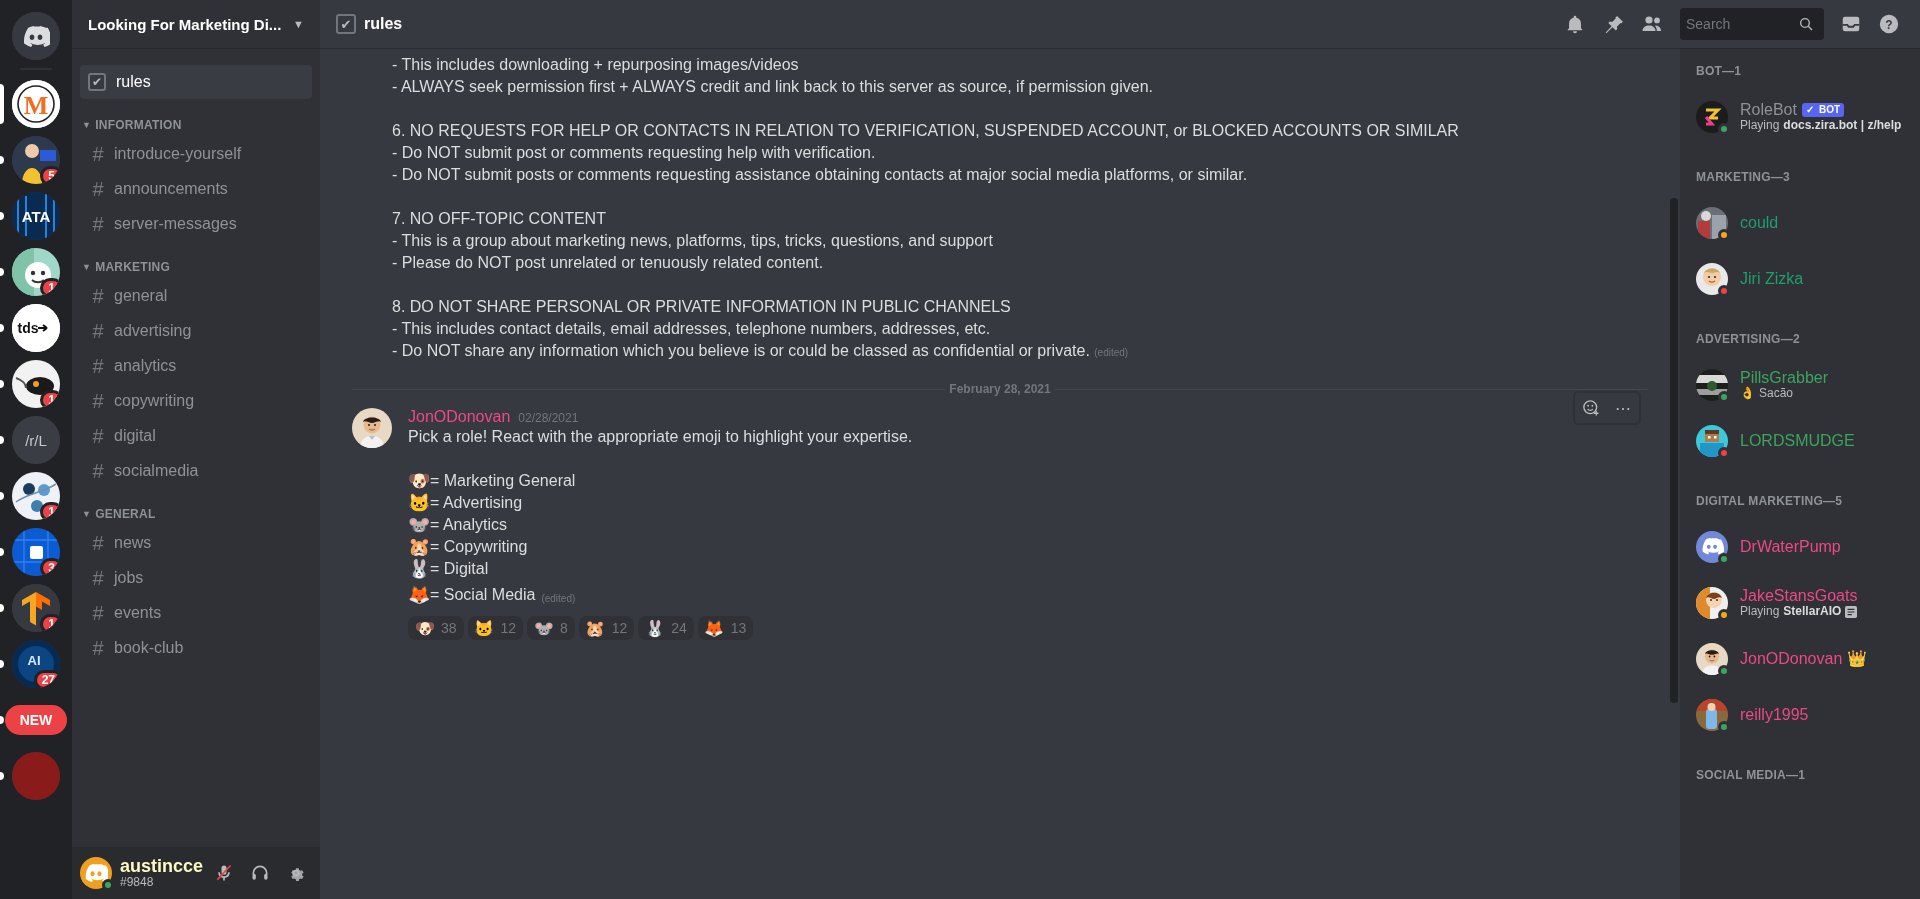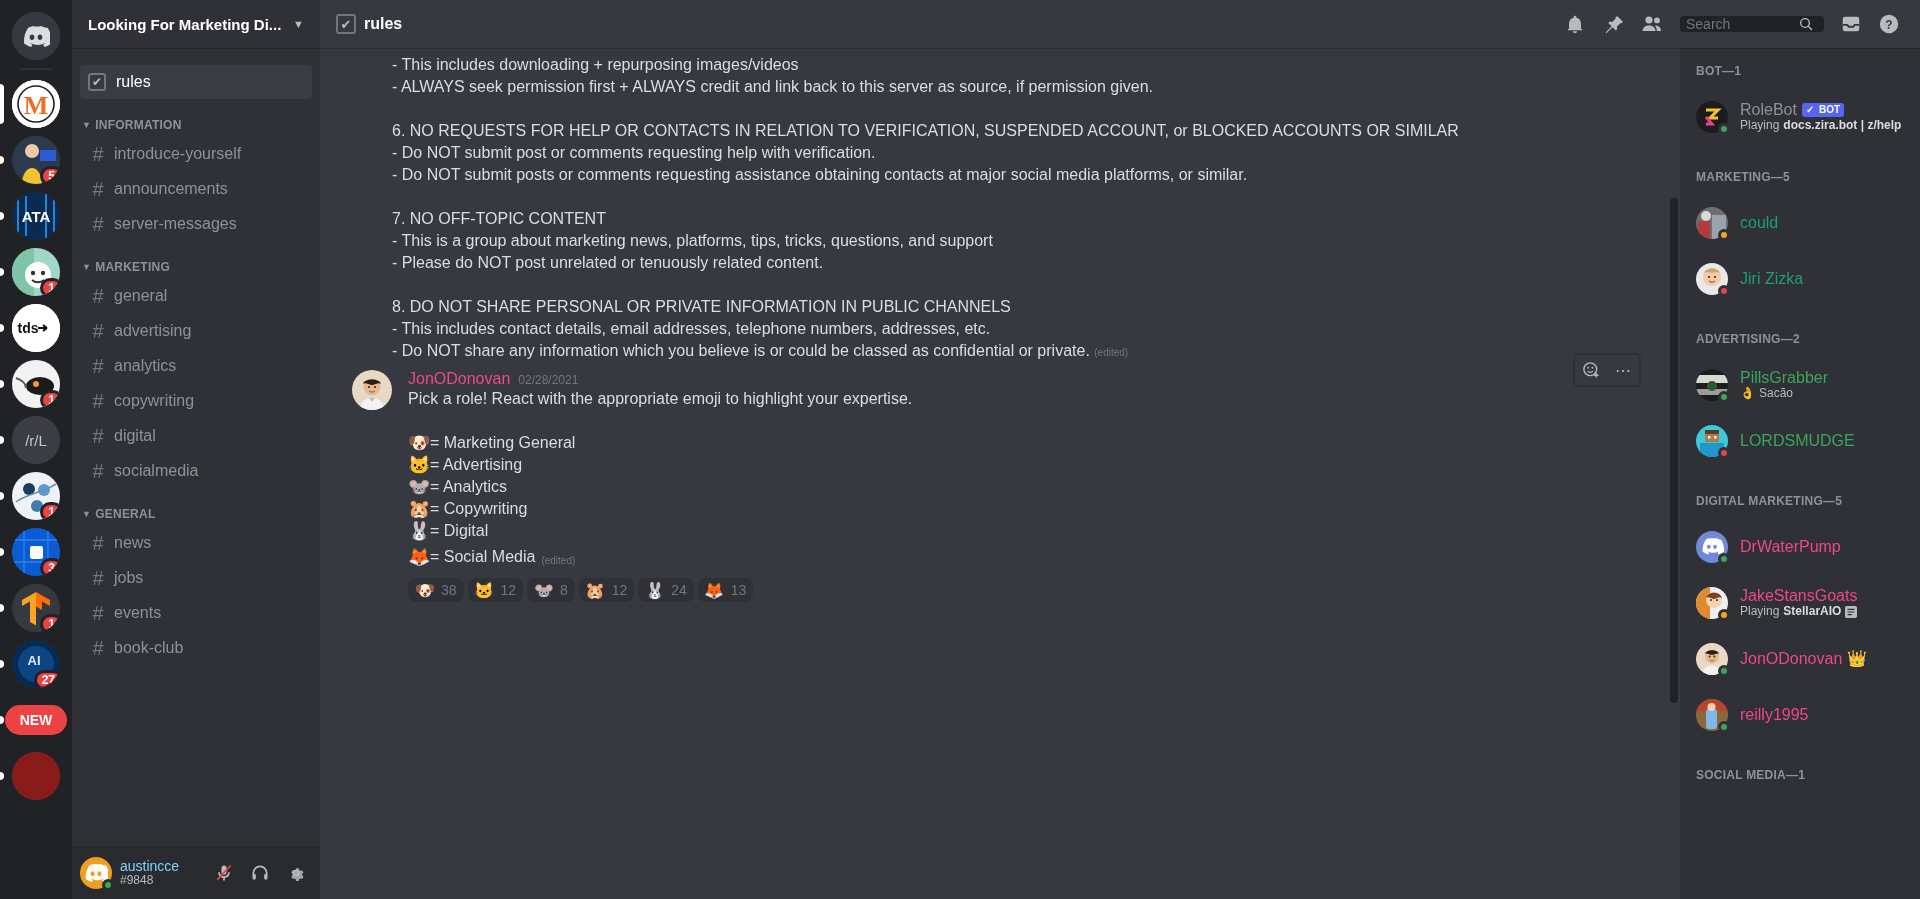--- a/index.html
+++ b/index.html
@@ -79,42 +79,42 @@
   .u-av {
     width: 32px; height: 32px; border-radius: 50%;
     background: #f0a020; position: relative; display: flex; align-items: center; justify-content: center;
     color: #fff; flex: 0 0 32px;
   }
   .u-status {
     position: absolute; right: -2px; bottom: -2px; width: 12px; height: 12px;
     border-radius: 50%; background: #3ba55d; border: 3px solid #292b2f;
   }
   .u-meta { margin-left: 8px; flex: 1; line-height: 1.15; min-width: 0; }
-  .u-name { color: #7dd3fc; font-size: 14px; font-weight: normal; }
+  .u-name { color: #fef9c3; font-size: 18px; font-weight: bold; }
   .u-tag { color: #b9bbbe; font-size: 12px; }
   .u-icons { display: flex; gap: 4px; }
   .u-ico { width: 32px; height: 32px; display: flex; align-items: center; justify-content: center;
            color: #b9bbbe; cursor: pointer; border-radius: 4px; }
 
   
   .main { flex: 1; display: flex; flex-direction: column; background: #36393f; min-width: 0; }
   .topbar {
     height: 48px; display: flex; align-items: center; padding: 0 8px 0 16px;
     box-shadow: 0 1px 0 rgba(4,4,5,.2); position: relative; z-index: 3;
   }
   .topbar .chk {
     width: 20px; height: 20px; border: 2px solid #72767d; border-radius: 3px;
     display: flex; align-items: center; justify-content: center; color: #b9bbbe;
     font-size: 13px; margin-right: 8px; background: #36393f;
   }
   .chan-title { color: #fff; font-size: 16px; font-weight: bold; }
   .top-right { margin-left: auto; display: flex; align-items: center; gap: 16px; padding-right: 12px; }
   .t-ico { color: #b9bbbe; cursor: pointer; display: flex; align-items: center; }
   .searchbox {
-    width: 144px; height: 16px; background: #202225; border-radius: 4px;
+    width: 144px; height: 32px; background: #202225; border-radius: 4px;
     display: flex; align-items: center; padding: 0 6px; cursor: text;
   }
   .searchbox input {
     background: transparent; border: none; outline: none; color: #dcddde;
     font-size: 14px; width: 112px; font-family: "Liberation Sans", sans-serif;
   }
   .searchbox input::placeholder { color: #72767d; }
 
   .content-row { flex: 1; display: flex; min-height: 0; }
   .msgs {
@@ -554,20 +554,25 @@
 <span>- Do NOT submit posts or comments requesting assistance obtaining contacts at major social media platforms, or similar.</span>
 
 <span>7. NO OFF-TOPIC CONTENT</span>
 <span>- This is a group about marketing news, platforms, tips, tricks, questions, and support</span>
 <span>- Please do NOT post unrelated or tenuously related content.</span>
 
 <span>8. DO NOT SHARE PERSONAL OR PRIVATE INFORMATION IN PUBLIC CHANNELS</span>
 <span>- This includes contact details, email addresses, telephone numbers, addresses, etc.</span>
 <span>- Do NOT share any information which you believe is or could be classed as confidential or private.</span> <span class="edited">(edited)</span></div>
 
+          <div class="divider">
+            <div class="line"></div>
+            <div class="dlabel">February 28, 2021</div>
+            <div class="line"></div>
+          </div>
 
           <div class="message">
             <div class="hover-toolbar">
               <div class="ht-btn">
                 <svg width="18" height="18" viewBox="0 0 24 24">
                   <circle cx="11" cy="11" r="8.5" fill="none" stroke="#b9bbbe" stroke-width="1.8"></circle>
                   <circle cx="8.2" cy="9" r="1.2" fill="#b9bbbe"></circle>
                     <circle cx="13.8" cy="9" r="1.2" fill="#b9bbbe"></circle>
                   <path d="M7.5 13.5c1.8 2.2 5.2 2.2 7 0" stroke="#b9bbbe" stroke-width="1.6" fill="none"></path>
                   <path d="M19 16v6M16 19h6" stroke="#b9bbbe" stroke-width="1.8"></path>
@@ -672,21 +677,21 @@
               <span>RoleBot</span>
               <span class="botbadge">✓&nbsp;<span>BOT</span></span>
             </div>
             <div class="m-sub">
               <span>Playing</span>
               <b>docs.zira.bot | z/help</b>
             </div>
           </div>
         </div>
 
-        <div class="mcat">MARKETING—5</div>
+        <div class="mcat">MARKETING—3</div>
         <div class="member">
           <div class="m-ava">
             <span class="pic">
               <svg width="32" height="32" viewBox="0 0 32 32" class="avsvg">
                 <rect width="32" height="32" fill="#6d6f74"></rect>
                 <rect x="2" y="14" width="12" height="18" fill="#b23b3b"></rect>
                 <rect x="16" y="8" width="14" height="24" fill="#9aa3ad"></rect>
                 <circle cx="10" cy="9" r="5" fill="#d9d9d9"></circle>
               </svg>
             </span>

